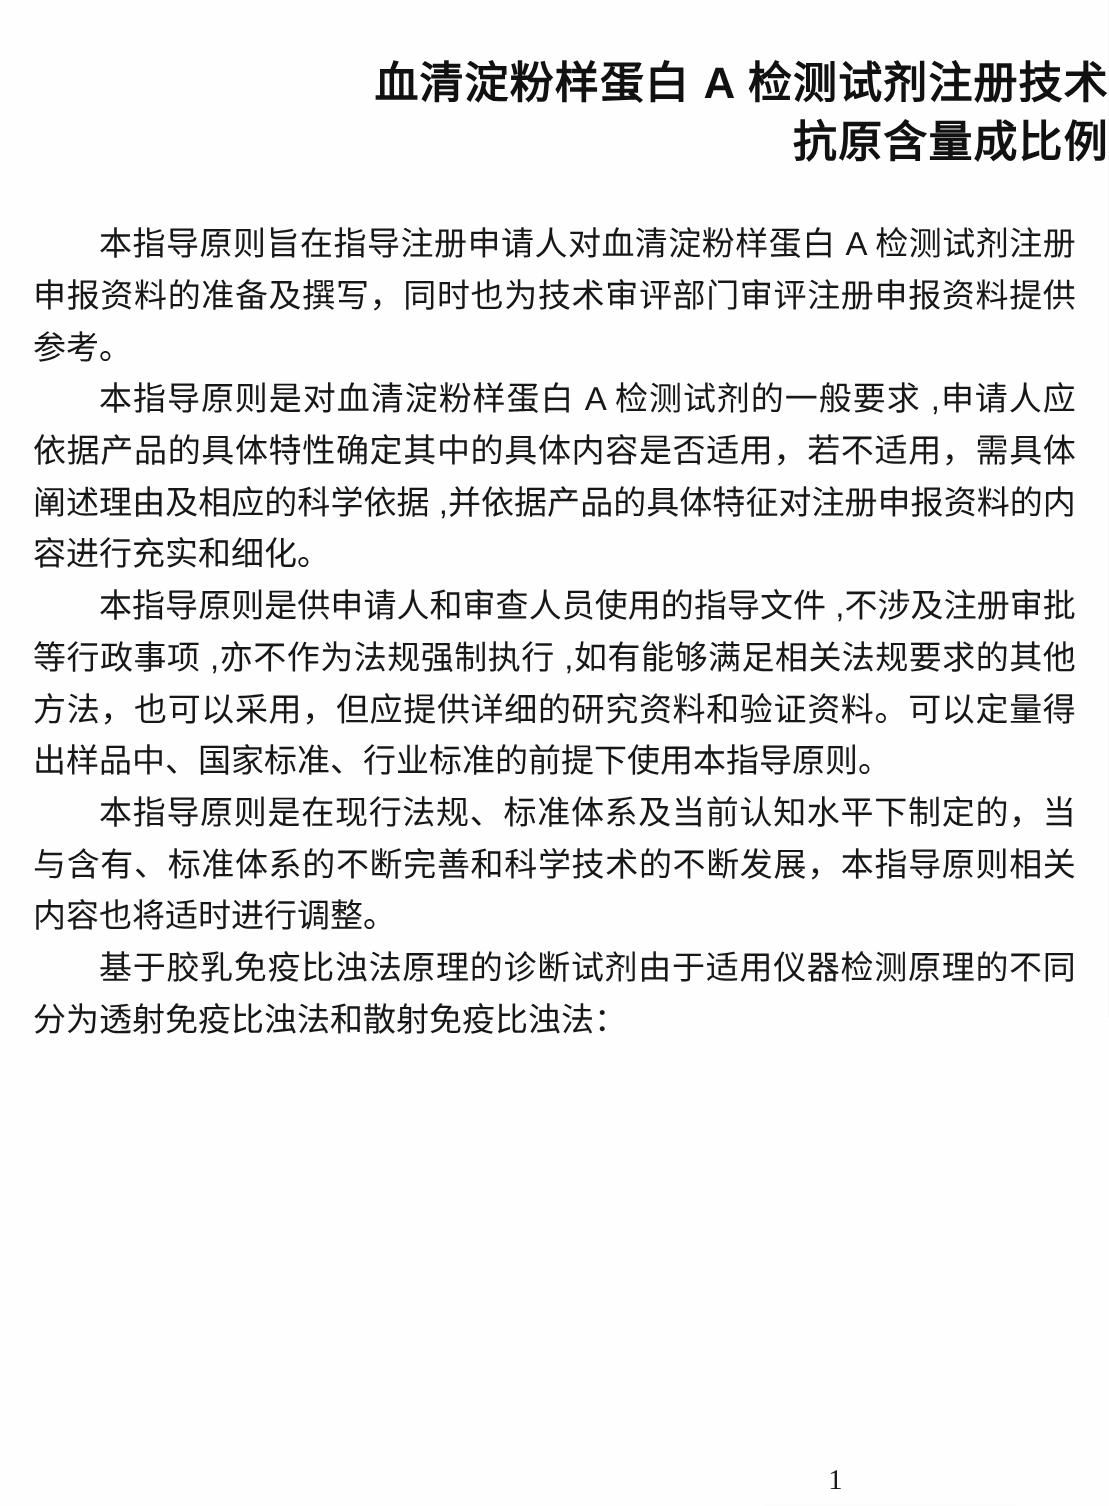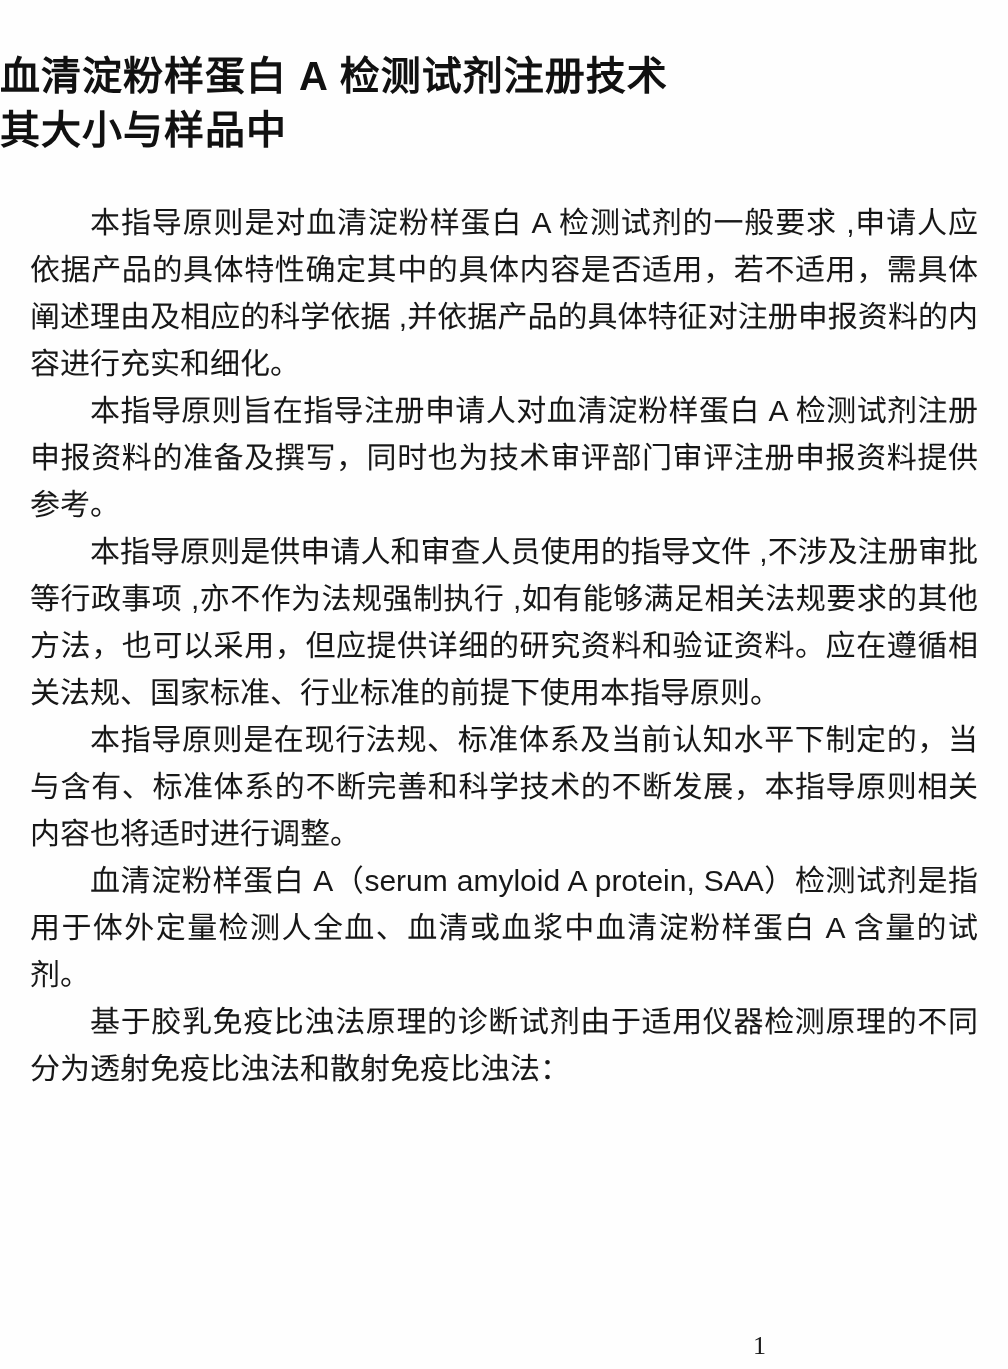--- a/index.html
+++ b/index.html
@@ -12,21 +12,21 @@
     width: 1008px;
     height: 1369px;
     margin: 0 auto;
     background: #fefefe;
     color: #161616;
     font-family: "Liberation Sans", sans-serif;
     overflow: hidden;
   }
   .doc-title {
     padding-top: 22px;
-    text-align: left;
+    text-align: right;
     font-size: 40px;
     line-height: 54px;
     font-weight: 700;
     color: #111111;
     letter-spacing: 1px;
   }
   .doc-title .title-line {
     display: block;
   }
   .doc-body {
@@ -52,28 +52,27 @@
     color: #1a1a1a;
   }
 </style>
 </head>
 <body>
 
 <div class="page">
 
   <h1 class="doc-title">
     <span class="title-line">血清淀粉样蛋白 A 检测试剂注册技术</span>
-    <span class="title-line">其大小与样品中</span>
+    <span class="title-line">抗原含量成比例</span>
   </h1>
 
   <div class="doc-body">
+    <p>本指导原则旨在指导注册申请人对血清淀粉样蛋白 A 检测试剂注册申报资料的准备及撰写，同时也为技术审评部门审评注册申报资料提供参考。</p>
     <p>本指导原则是对血清淀粉样蛋白 A 检测试剂的一般要求 ,申请人应依据产品的具体特性确定其中的具体内容是否适用，若不适用，需具体阐述理由及相应的科学依据 ,并依据产品的具体特征对注册申报资料的内容进行充实和细化。</p>
-    <p>本指导原则旨在指导注册申请人对血清淀粉样蛋白 A 检测试剂注册申报资料的准备及撰写，同时也为技术审评部门审评注册申报资料提供参考。</p>
-    <p>本指导原则是供申请人和审查人员使用的指导文件 ,不涉及注册审批等行政事项 ,亦不作为法规强制执行 ,如有能够满足相关法规要求的其他方法，也可以采用，但应提供详细的研究资料和验证资料。应在遵循相关法规、国家标准、行业标准的前提下使用本指导原则。</p>
+    <p>本指导原则是供申请人和审查人员使用的指导文件 ,不涉及注册审批等行政事项 ,亦不作为法规强制执行 ,如有能够满足相关法规要求的其他方法，也可以采用，但应提供详细的研究资料和验证资料。可以定量得出样品中、国家标准、行业标准的前提下使用本指导原则。</p>
     <p>本指导原则是在现行法规、标准体系及当前认知水平下制定的，当与含有、标准体系的不断完善和科学技术的不断发展，本指导原则相关内容也将适时进行调整。</p>
-    <p>血清淀粉样蛋白 A（serum amyloid A protein, SAA）检测试剂是指用于体外定量检测人全血、血清或血浆中血清淀粉样蛋白 A 含量的试剂。</p>
     <p>基于胶乳免疫比浊法原理的诊断试剂由于适用仪器检测原理的不同分为透射免疫比浊法和散射免疫比浊法：</p>
 
   </div>
 
   <span class="page-number">1</span>
 
 </div>
 
 </body></html>

